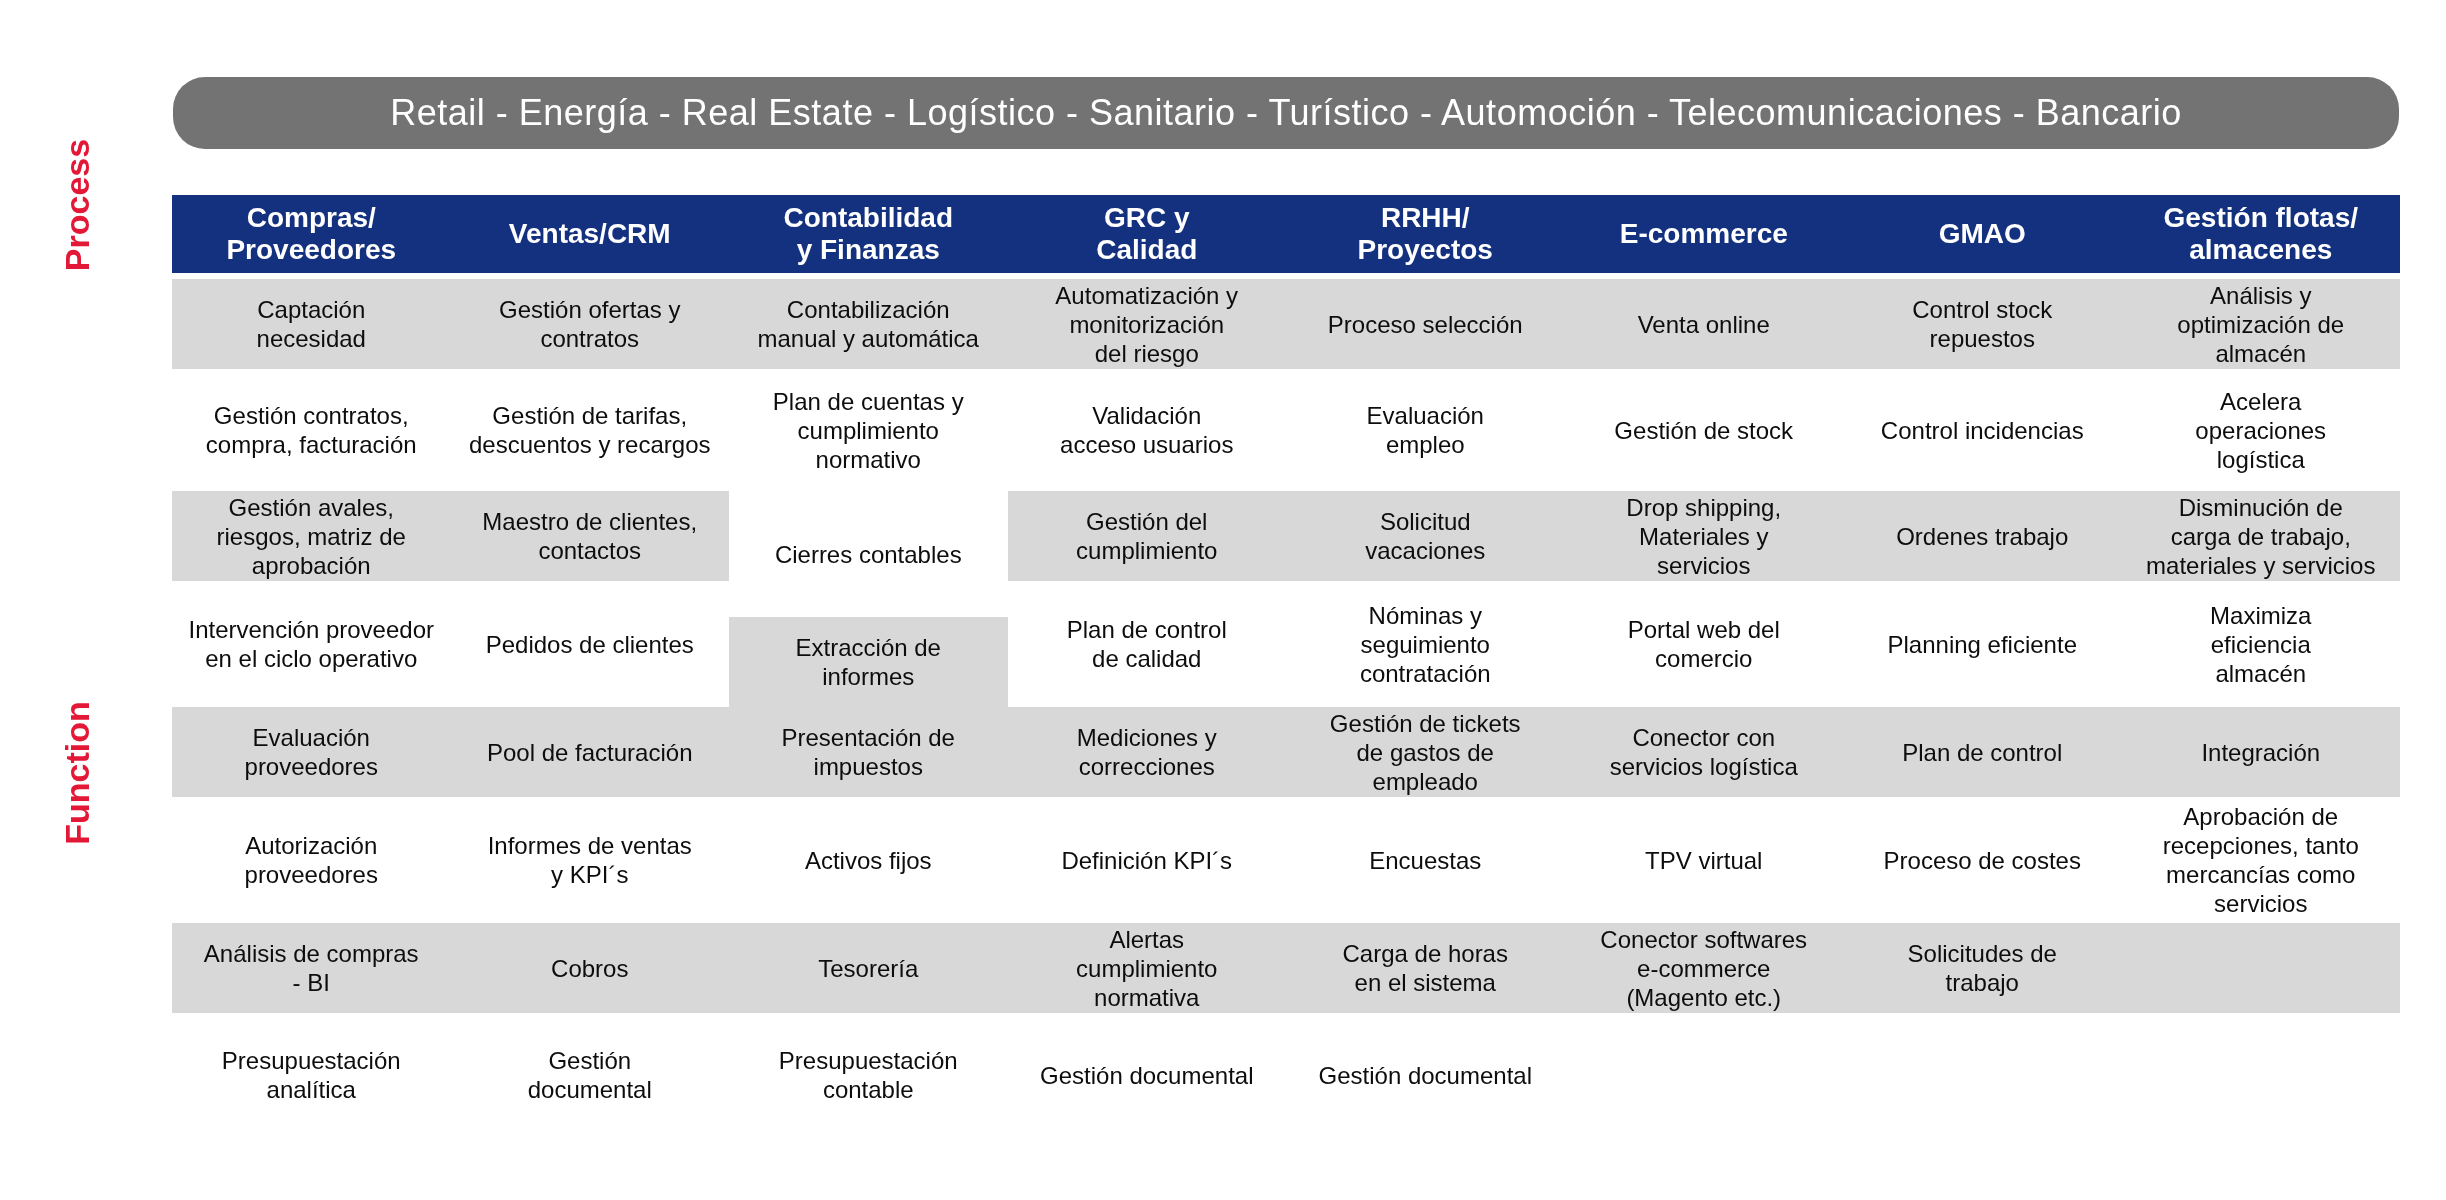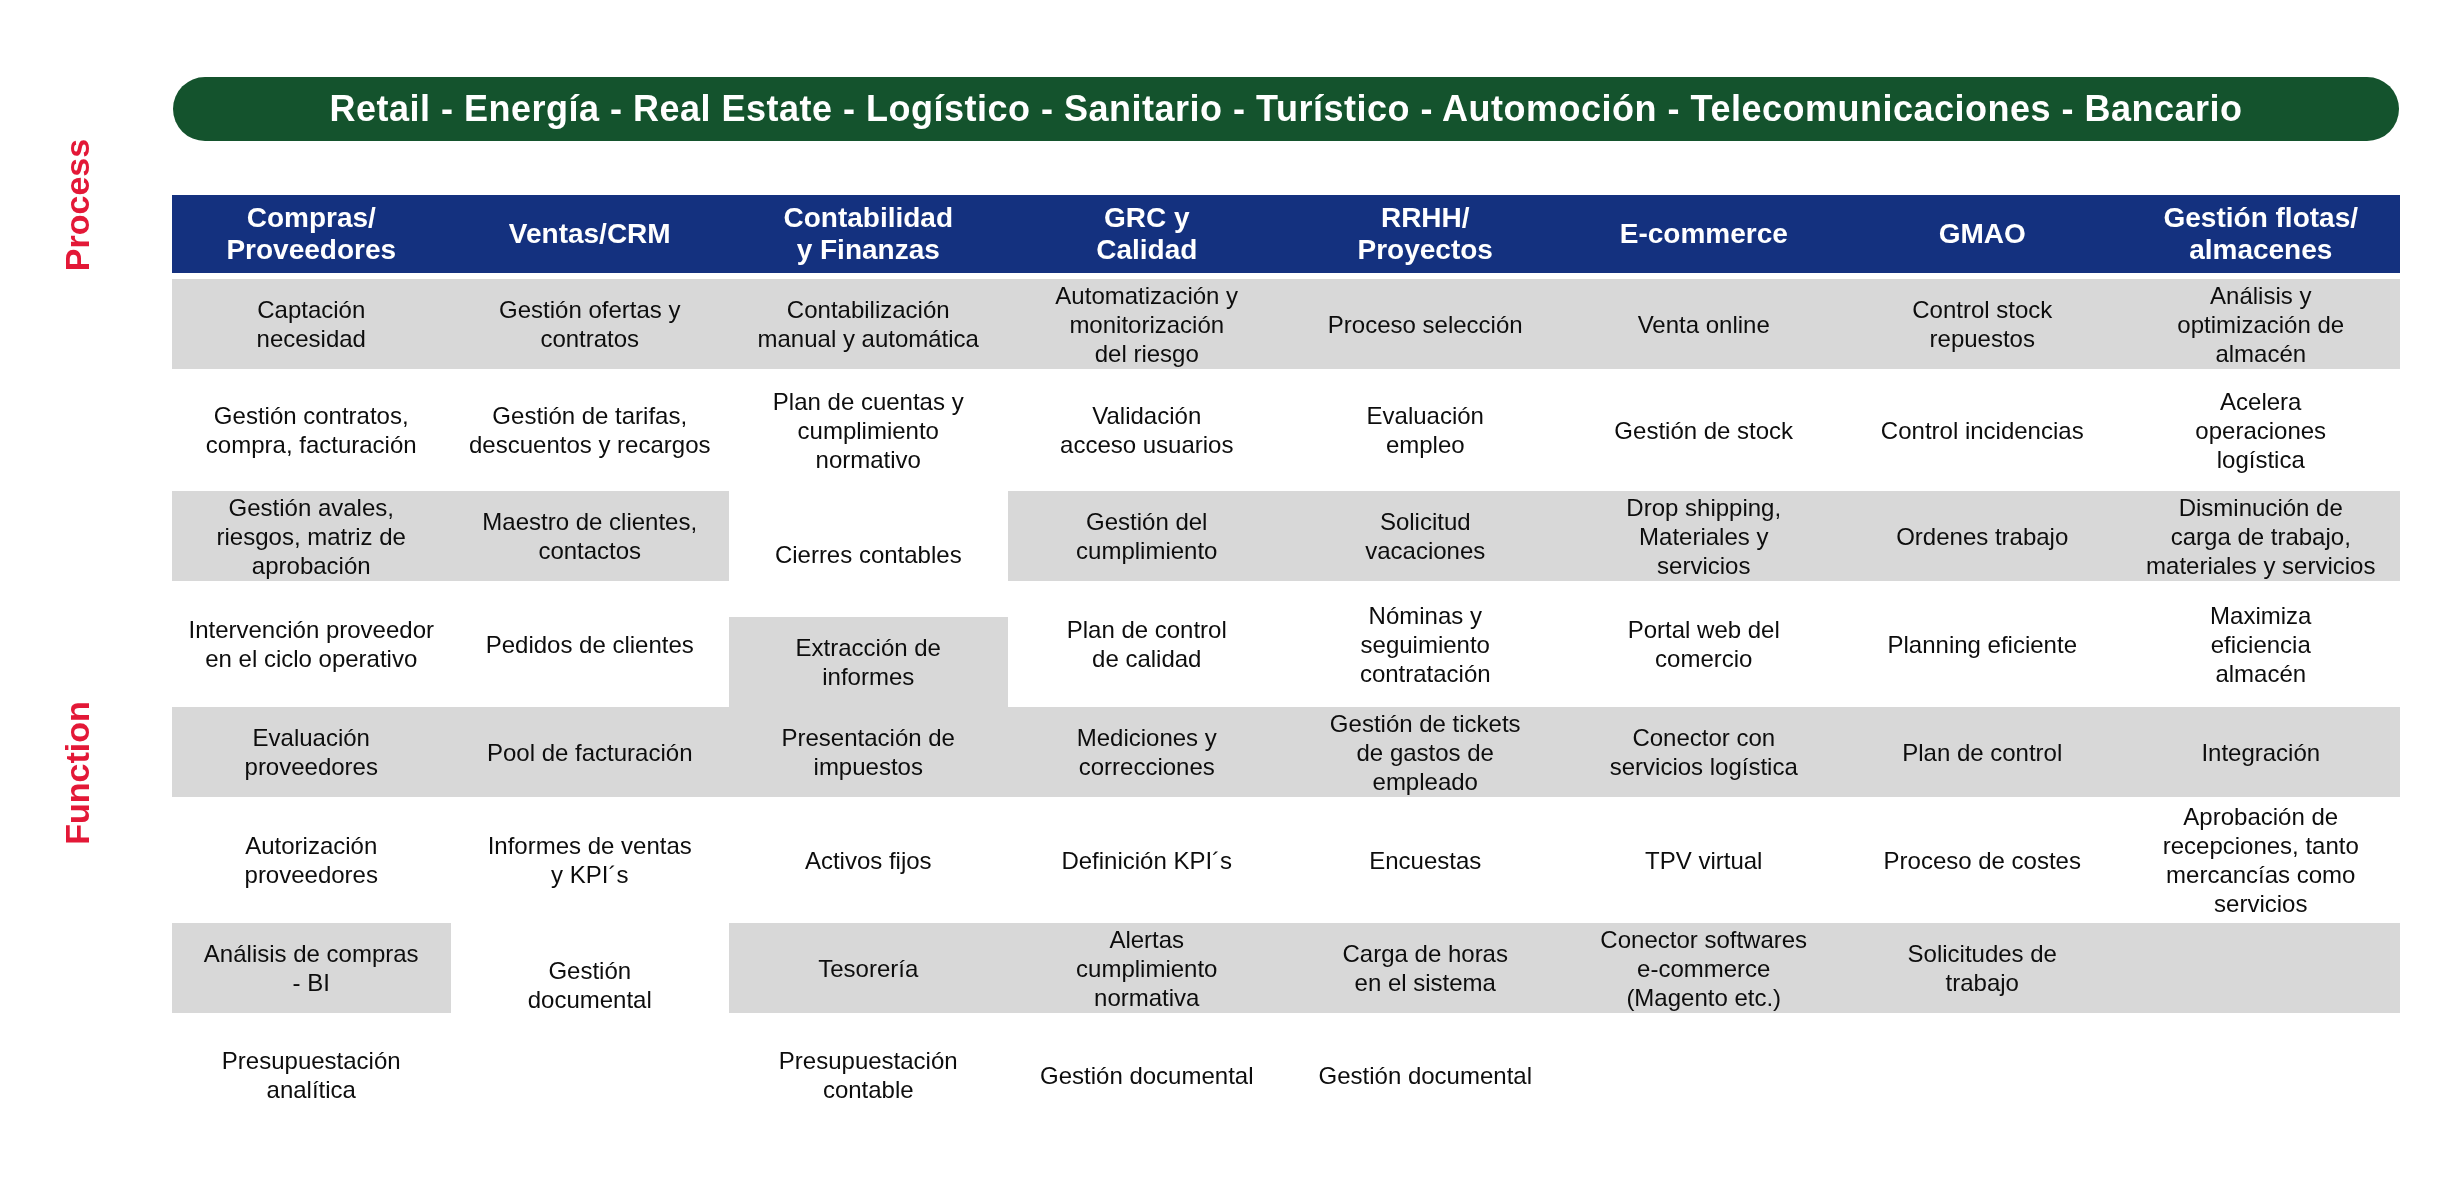--- a/index.html
+++ b/index.html
@@ -3,24 +3,24 @@
 <meta charset="utf-8">
 <style>
   html,body{margin:0;padding:0;background:#ffffff;}
   body{
     width:2446px;height:1200px;position:relative;overflow:hidden;
     font-family:"Liberation Sans", sans-serif;
     -webkit-font-smoothing:antialiased;
   }
   
   .banner{
-    position:absolute;left:173px;top:77px;width:2226px;height:64px;
-    background:#14532d;border-radius:32px;
+    position:absolute;left:173px;top:77px;width:2226px;height:72px;
+    background:#737373;border-radius:32px;
     display:flex;align-items:center;justify-content:center;
-    color:#ffffff;font-weight:bold;font-size:36px;letter-spacing:0.5px;
+    color:#ffffff;font-weight:normal;font-size:36px;letter-spacing:0.5px;
     white-space:nowrap;
   }
   
   .vlabel{
     position:absolute;color:#e31837;font-weight:bold;font-size:34px;
     transform:translate(-50%,-50%) rotate(-90deg);white-space:nowrap;
   }
   #process-label{left:77px;top:205px;}
   #function-label{left:77px;top:773px;}
   
@@ -89,20 +89,21 @@
     <div class="cell gray s2">Gestión ofertas y
 contratos</div>
     <div class="cell s3">Gestión de tarifas,
 descuentos y recargos</div>
     <div class="cell gray s4">Maestro de clientes,
 contactos</div>
     <div class="cell s5">Pedidos de clientes</div>
     <div class="cell gray s6">Pool de facturación</div>
     <div class="cell s7">Informes de ventas
 y KPI´s</div>
+    <div class="cell gray s8">Cobros</div>
     <div class="cell s9">Gestión
 documental</div>
   </div>
 
   <div class="col">
     <div class="hdr">Contabilidad
 y Finanzas</div>
     <div class="cell gray s2">Contabilización
 manual y automática</div>
     <div class="cell s3">Plan de cuentas y

